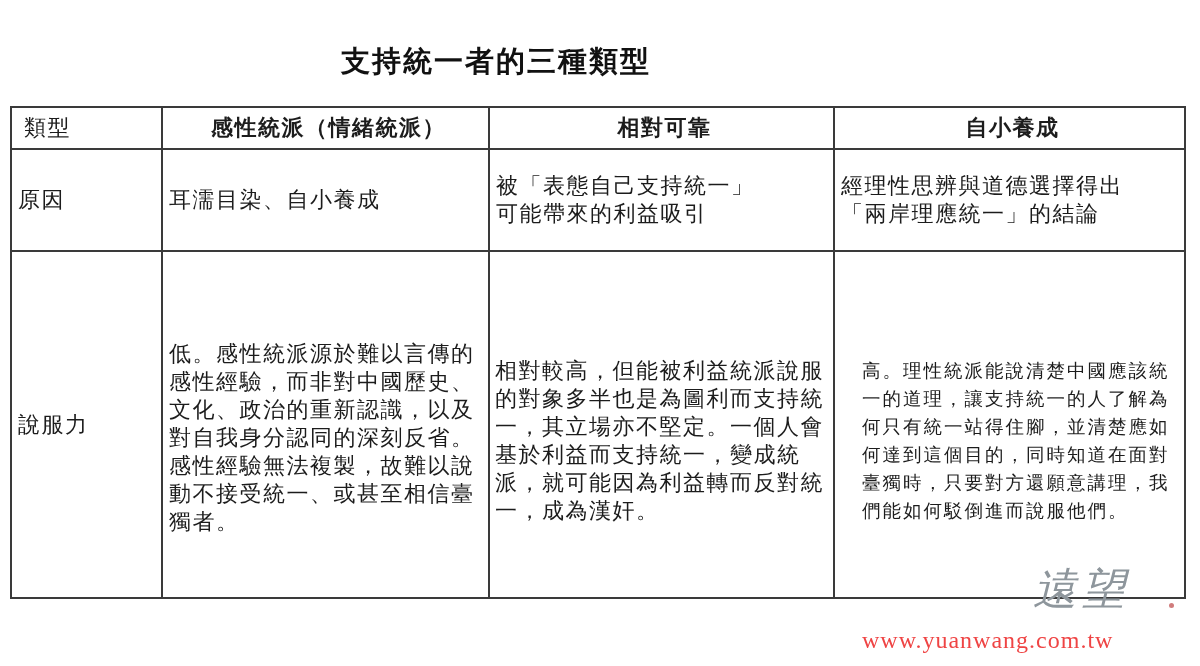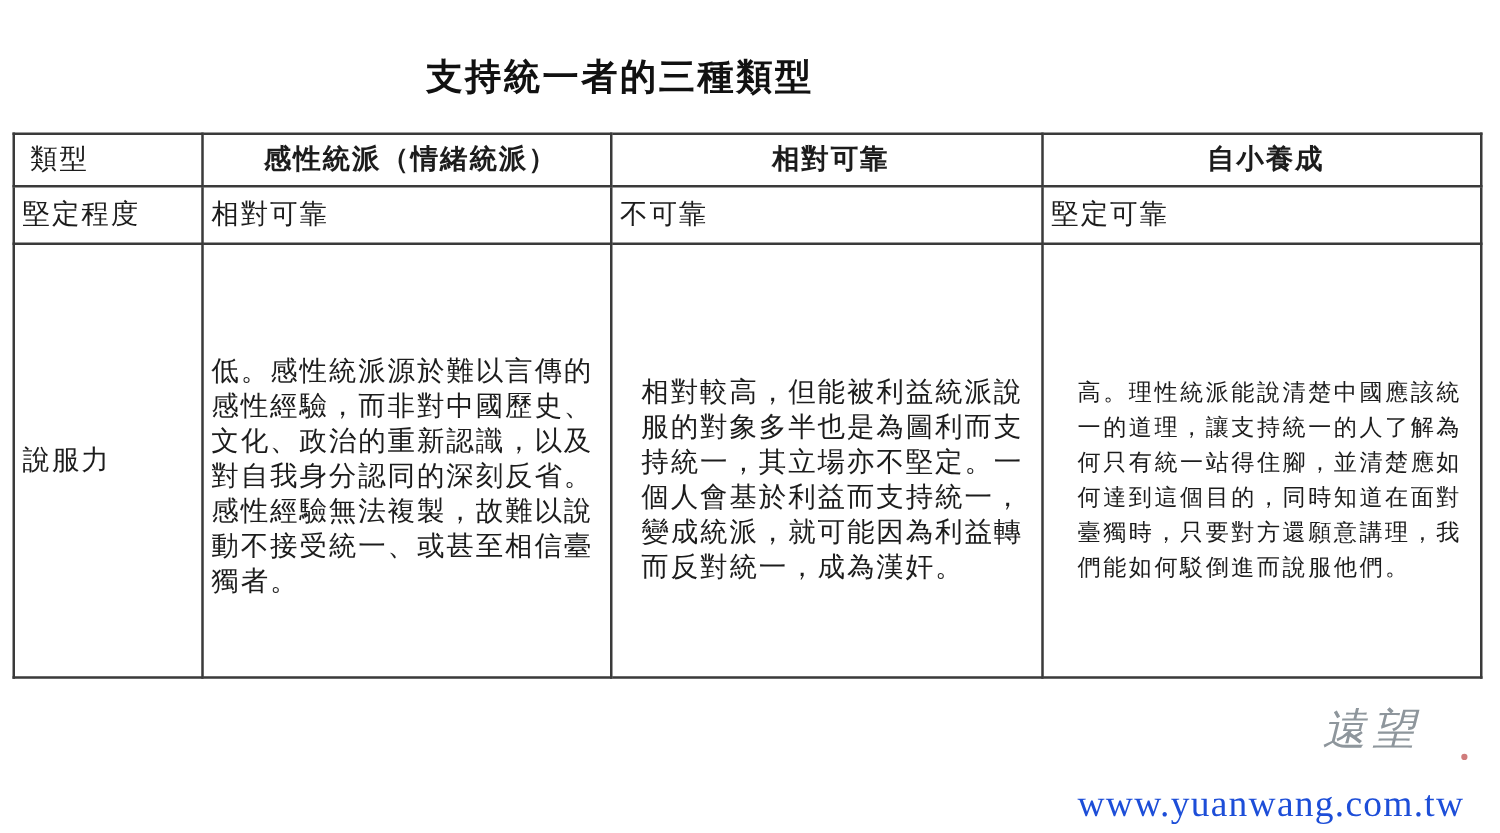--- a/index.html
+++ b/index.html
@@ -57,49 +57,49 @@
     td.para {
       vertical-align: top;
       font-size: 19.5px;
       line-height: 31.5px;
       letter-spacing: 2.5px;
       padding-top: 28px;
       padding-left: 8px;
       padding-right: 6px;
     }
     td.para.p1 { padding-top: 26px; }
-    td.para.p2 { padding-top: 32px; padding-left: 23px; }
+    td.para.p2 { padding-top: 32px; padding-left: 5px; }
     td.para.p3 { padding-top: 32px; padding-left: 27px; font-size: 18.5px; letter-spacing: 2px; }
     .watermark {
       position: absolute;
-      left: 1058px;
+      left: 1033px;
       top: 560px;
       font-family: "DejaVu Serif", "Liberation Serif", serif;
-      font-size: 35px;
+      font-size: 44px;
       color: #8e969c;
       letter-spacing: 4px;
       font-style: italic;
       text-align: right;
     }
     .watermark-dot {
       position: absolute;
       left: 1169px;
       top: 603px;
       width: 5px;
       height: 5px;
       border-radius: 50%;
       background: #d07c7c;
     }
     .site-url {
       position: absolute;
       left: 862px;
       top: 627px;
       font-family: "Liberation Serif", "DejaVu Serif", serif;
-      font-size: 30px;
-      color: #1d4ed8;
+      font-size: 24px;
+      color: #ef4444;
       letter-spacing: 1px;
     }
   </style>
 </head>
 <body>
 
 <div class="title">支持統一者的三種類型</div>
 
 <table class="grid">
   <colgroup>
@@ -108,25 +108,31 @@
       <col class="c2">
       <col class="c3">
   </colgroup>
   <tbody>
     <tr class="r-head">
       <td>類型</td>
       <td class="center">感性統派（情緒統派）</td>
       <td class="center">相對可靠</td>
       <td class="center">自小養成</td>
     </tr>
-    <tr class="r-firm">
-      <td>堅定程度</td>
-      <td>相對可靠</td>
-      <td>不可靠</td>
-      <td>堅定可靠</td>
+    <tr class="r-cause">
+      <td>原因</td>
+      <td>耳濡目染、自小養成</td>
+      <td class="two-line">
+        <div>被「表態自己支持統一」</div>
+        <div>可能帶來的利益吸引</div>
+      </td>
+      <td class="two-line">
+        <div>經理性思辨與道德選擇得出</div>
+        <div>「兩岸理應統一」的結論</div>
+      </td>
     </tr>
     <tr class="r-pers">
       <td>說服力</td>
       <td class="para p1">低。感性統派源於難以言傳的感性經驗，而非對中國歷史、文化、政治的重新認識，以及對自我身分認同的深刻反省。感性經驗無法複製，故難以說動不接受統一、或甚至相信臺獨者。</td>
       <td class="para p2">相對較高，但能被利益統派說服的對象多半也是為圖利而支持統一，其立場亦不堅定。一個人會基於利益而支持統一，變成統派，就可能因為利益轉而反對統一，成為漢奸。</td>
       <td class="para p3">高。理性統派能說清楚中國應該統一的道理，讓支持統一的人了解為何只有統一站得住腳，並清楚應如何達到這個目的，同時知道在面對臺獨時，只要對方還願意講理，我們能如何駁倒進而說服他們。</td>
     </tr>
   </tbody>
 </table>
 

